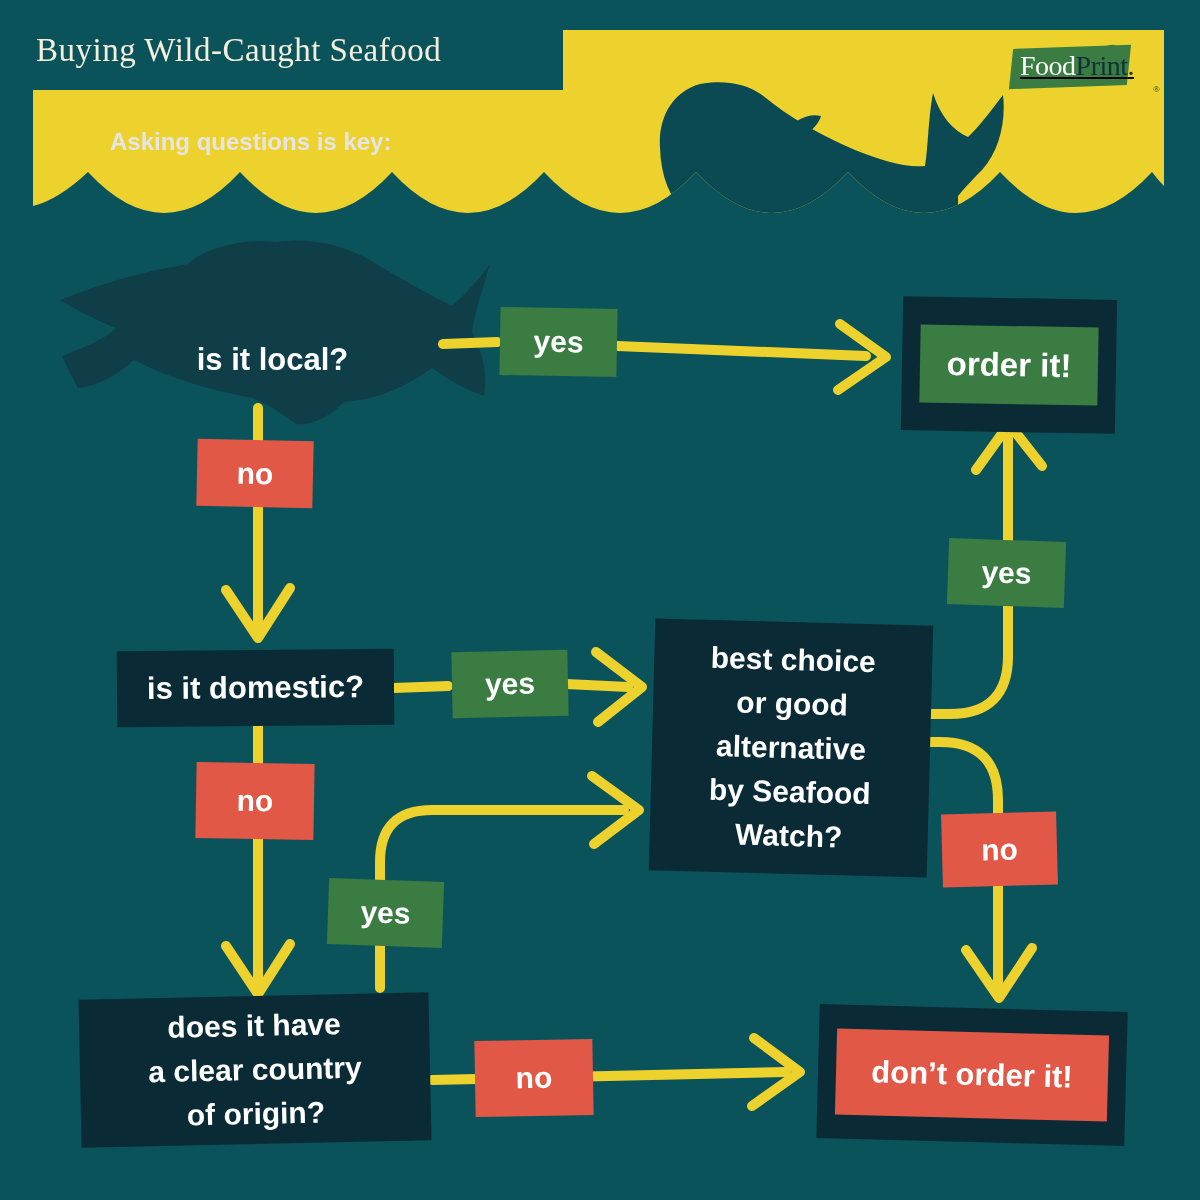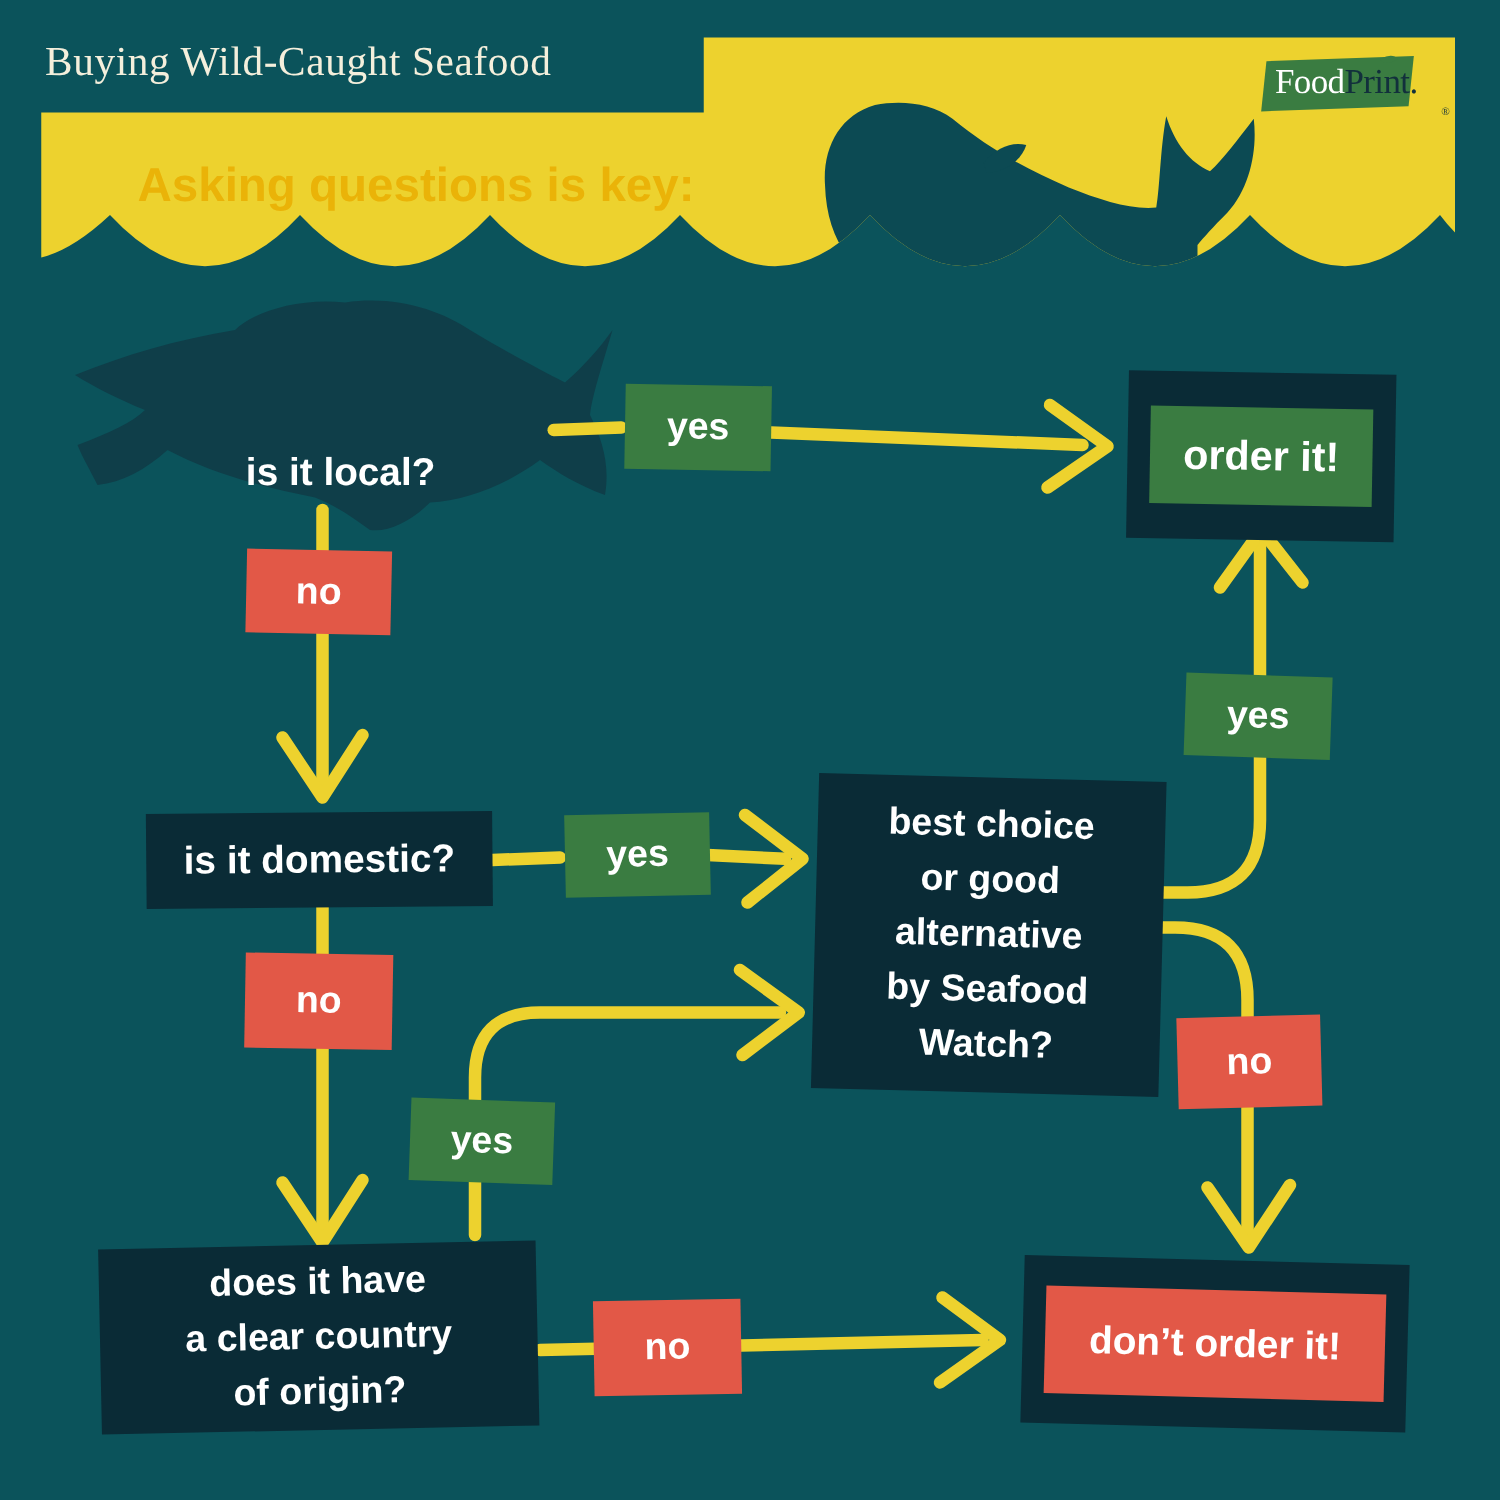--- a/index.html
+++ b/index.html
@@ -8,44 +8,44 @@
     background:#0B535B;
     font-family:"Liberation Sans","DejaVu Sans",sans-serif;
   }
   .abs{position:absolute;}
   svg{display:block;}
   .title{
     font-family:"Liberation Serif","DejaVu Serif",serif;
     font-size:33px;color:#F4EFDC;letter-spacing:.5px;white-space:nowrap;
   }
   .tagline{
-    font-size:38px;font-weight:700;color:#eab308;white-space:nowrap;
+    font-size:24px;font-weight:700;color:#e5e5e5;white-space:nowrap;
   }
   .node{
     display:flex;align-items:center;justify-content:center;
     text-align:center;color:#FFFFFF;font-weight:700;
   }
   .dark{background:#0A2B36;}
   .green{background:#3A7C41;}
   .red{background:#E25847;}
   .tag{font-size:30px;}
   .question{font-size:30px;line-height:44px;}
   .q-single{font-size:31px;}
   .fish-label{
-    color:#FFFFFF;font-weight:700;font-size:31px;text-align:center;white-space:nowrap;margin-top:18px;
+    color:#FFFFFF;font-weight:700;font-size:31px;text-align:center;white-space:nowrap;
   }
   .outcome-outer{display:flex;align-items:center;justify-content:center;}
   .outcome-inner{display:flex;align-items:center;justify-content:center;color:#fff;font-weight:700;}
   .seafood{flex-direction:column;}
   .logo-green{
     background:#3A7C41;transform:rotate(-2deg) skewX(-8deg);
   }
   .logo-text{
     font-family:"Liberation Serif","DejaVu Serif",serif;
-    font-size:28px;white-space:nowrap;letter-spacing:-.5px;
+    font-size:28px;white-space:nowrap;letter-spacing:-.5px;text-decoration:underline;
   }
   .logo-food{color:#FFFFFF;}
   .logo-print{color:#12303C;}
   .logo-leaf{
     width:12px;height:7px;background:#3A7C41;
     border-radius:0 90% 0 90%;transform:rotate(-30deg);
   }
   .logo-reg{font-size:9px;color:#12303C;font-family:"Liberation Serif",serif;}
 </style>
 </head>

